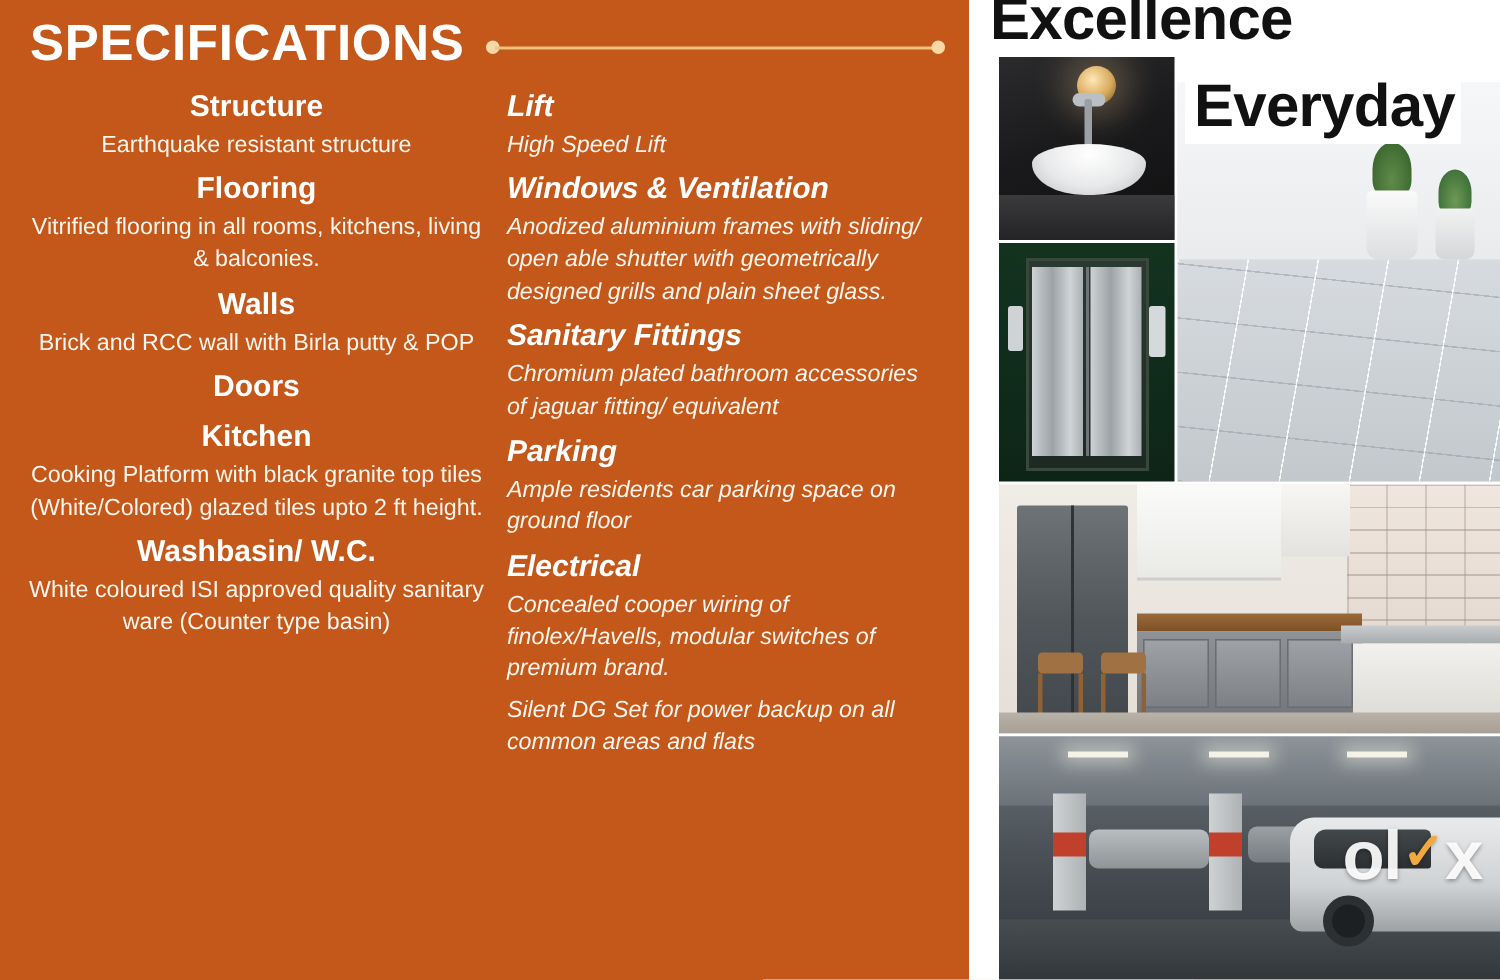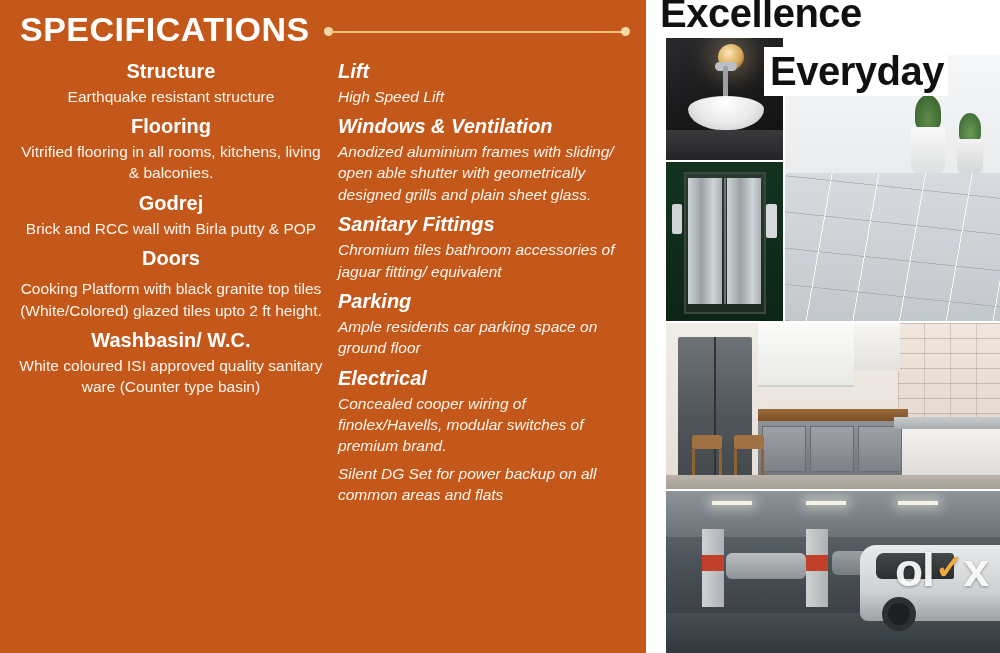--- a/index.html
+++ b/index.html
@@ -134,21 +134,21 @@
     position: absolute;
     left: 14px;
     top: -9px;
     font-size: 40px;
     font-weight: bold;
     color: #111111;
     letter-spacing: -0.5px;
   }
   .headline .ln2 {
     position: absolute;
-    left: 118px;
+    left: 144px;
     top: 47px;
     font-size: 40px;
     font-weight: bold;
     color: #111111;
     letter-spacing: -0.5px;
     background: #ffffff;
     padding: 2px 4px 2px 6px;
   }
 
   .photo {
@@ -472,29 +472,30 @@
           <div class="spec-head">Structure</div>
           <div class="spec-body">Earthquake resistant structure</div>
         </div>
 
         <div class="spec-item">
           <div class="spec-head">Flooring</div>
           <div class="spec-body">Vitrified flooring in all rooms, kitchens, living &amp; balconies.</div>
         </div>
 
         <div class="spec-item">
-          <div class="spec-head">Godrej</div>
+          <div class="spec-head">Walls</div>
           <div class="spec-body">Brick and RCC wall with Birla putty &amp; POP</div>
         </div>
 
         <div class="spec-item">
           <div class="spec-head">Doors</div>
         </div>
 
         <div class="spec-item">
+          <div class="spec-head">Kitchen</div>
           <div class="spec-body">Cooking Platform with black granite top tiles (White/Colored) glazed tiles upto 2 ft height.</div>
         </div>
 
         <div class="spec-item">
           <div class="spec-head">Washbasin/ W.C.</div>
           <div class="spec-body">White coloured ISI approved quality sanitary ware (Counter type basin)</div>
         </div>
 
       </div>
 
@@ -505,21 +506,21 @@
           <div class="spec-body">High Speed Lift</div>
         </div>
 
         <div class="spec-item">
           <div class="spec-head">Windows &amp; Ventilation</div>
           <div class="spec-body">Anodized aluminium frames with sliding/ open able shutter with geometrically designed grills and plain sheet glass.</div>
         </div>
 
         <div class="spec-item">
           <div class="spec-head">Sanitary Fittings</div>
-          <div class="spec-body">Chromium tiles bathroom accessories of jaguar fitting/ equivalent</div>
+          <div class="spec-body">Chromium plated bathroom accessories of jaguar fitting/ equivalent</div>
         </div>
 
         <div class="spec-item">
           <div class="spec-head">Parking</div>
           <div class="spec-body">Ample residents car parking space on ground floor</div>
         </div>
 
         <div class="spec-item">
           <div class="spec-head">Electrical</div>
           <div class="spec-body">Concealed cooper wiring of finolex/Havells, modular switches of premium brand.</div>

